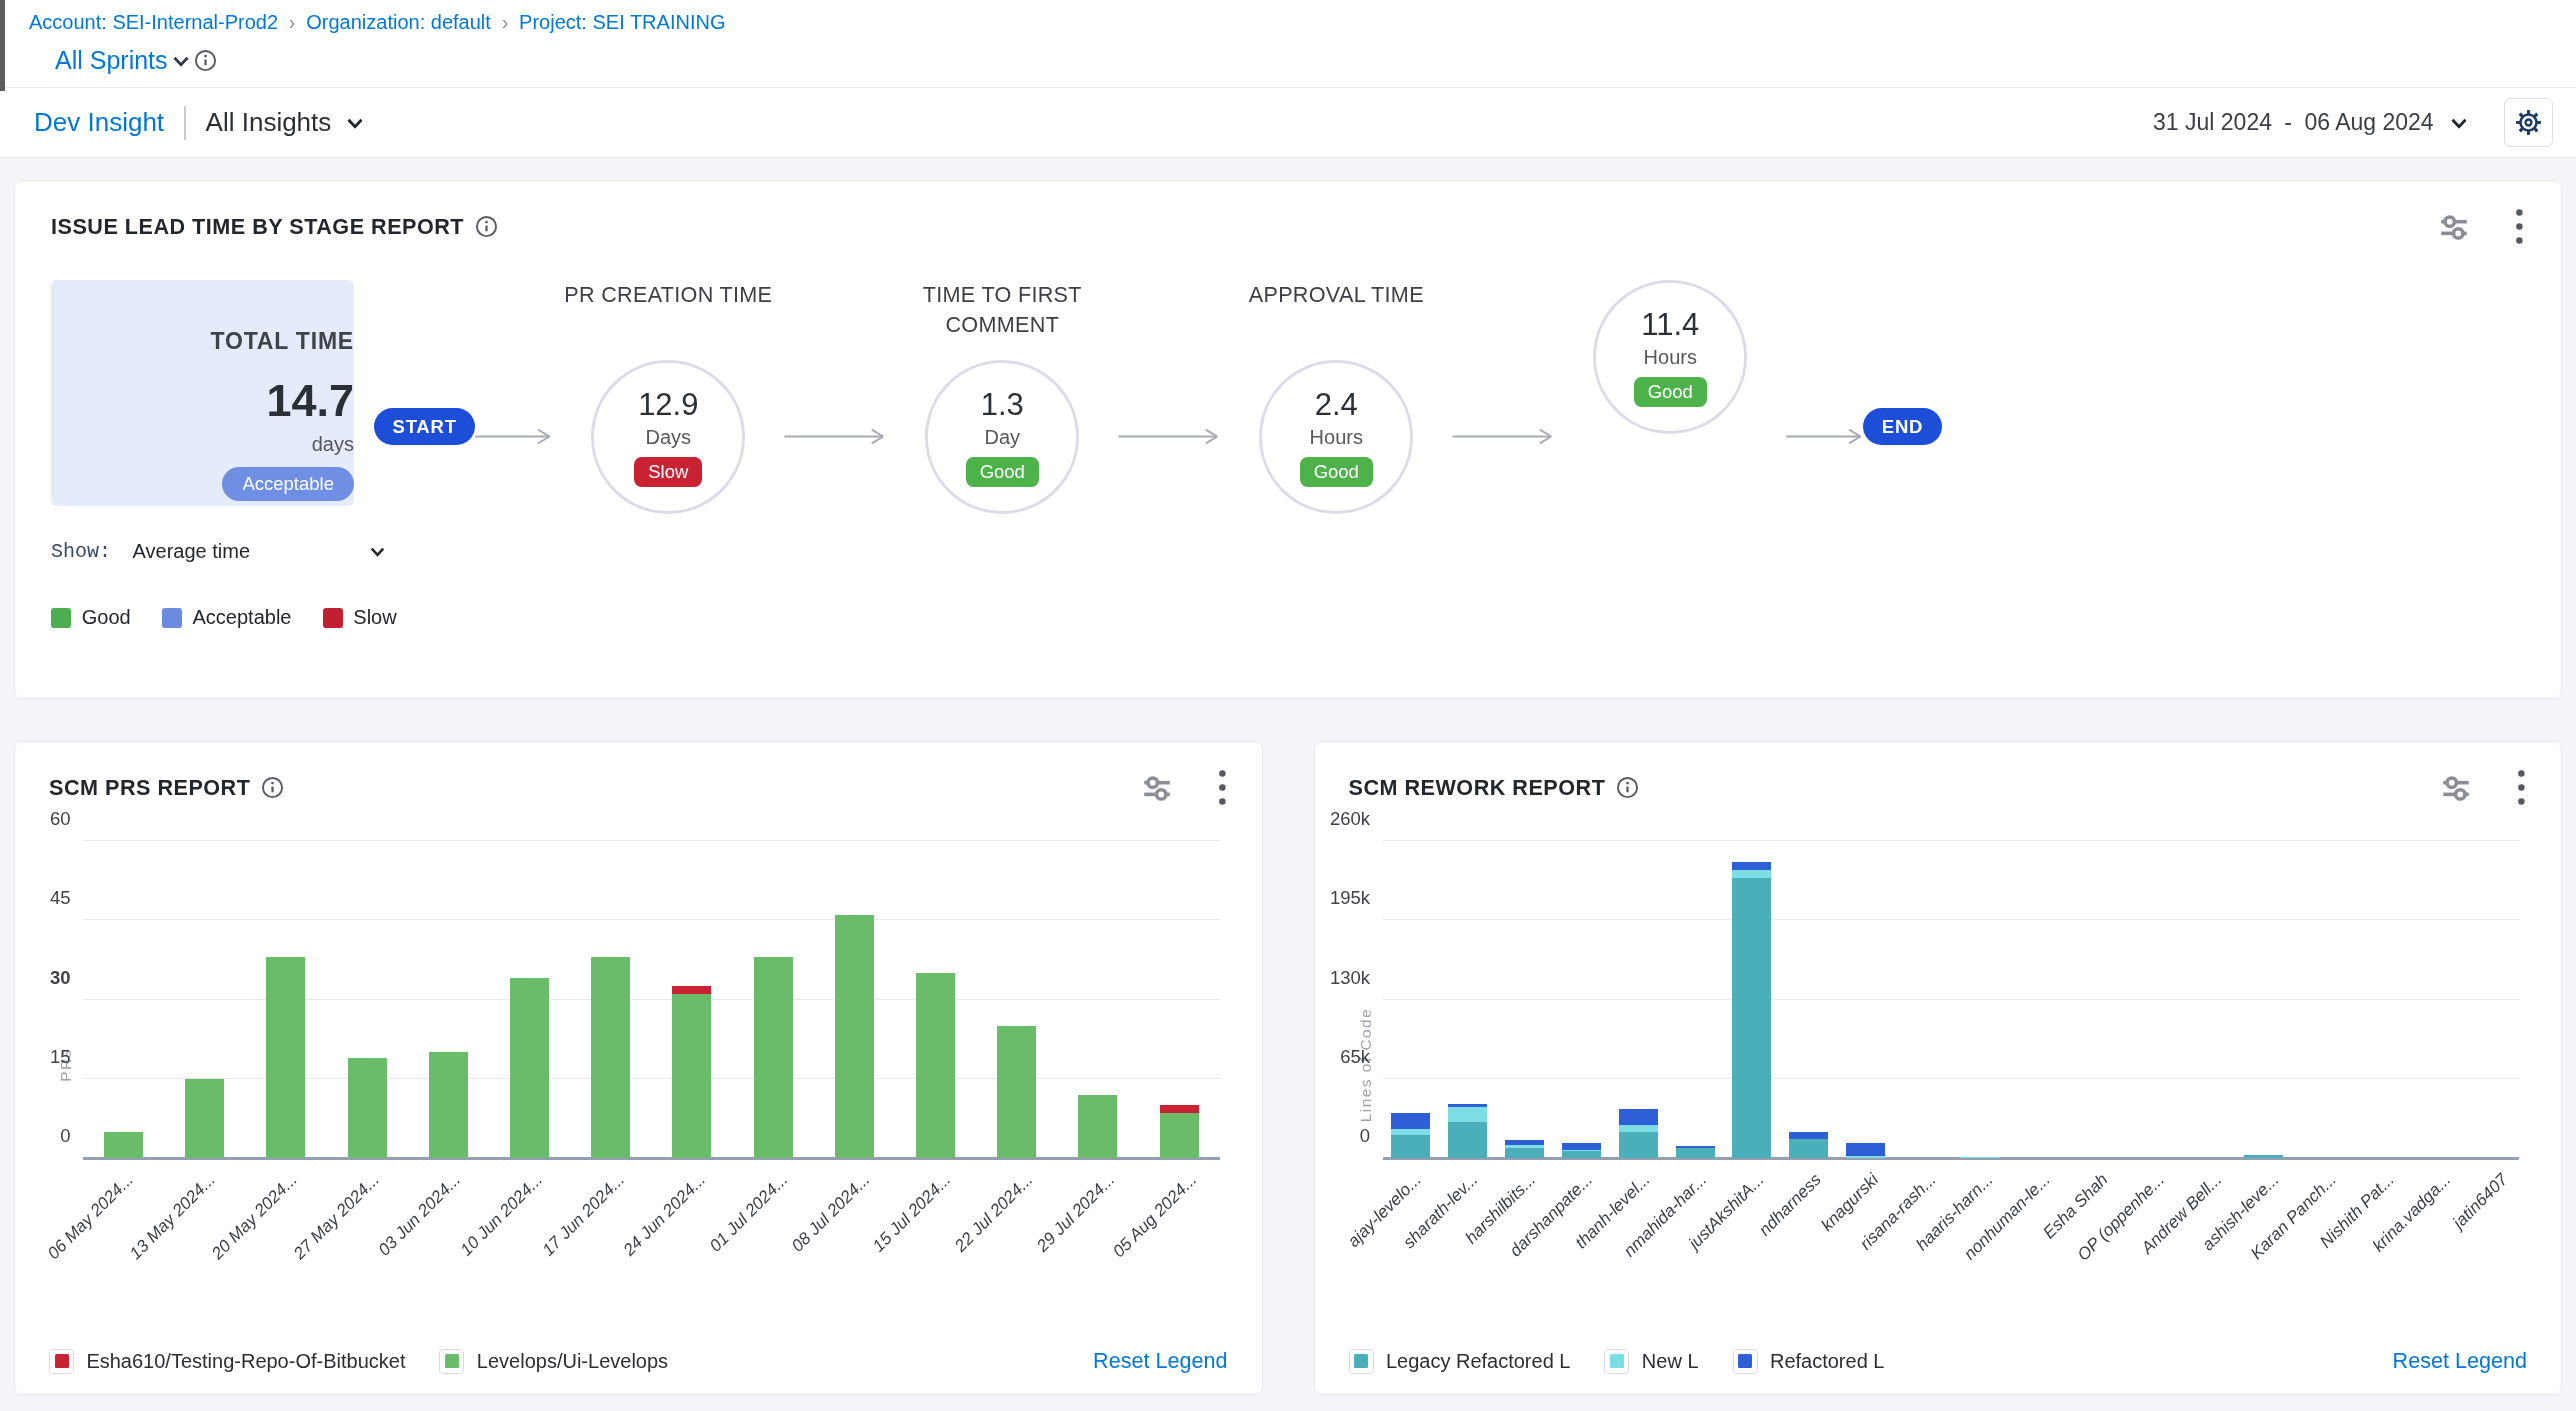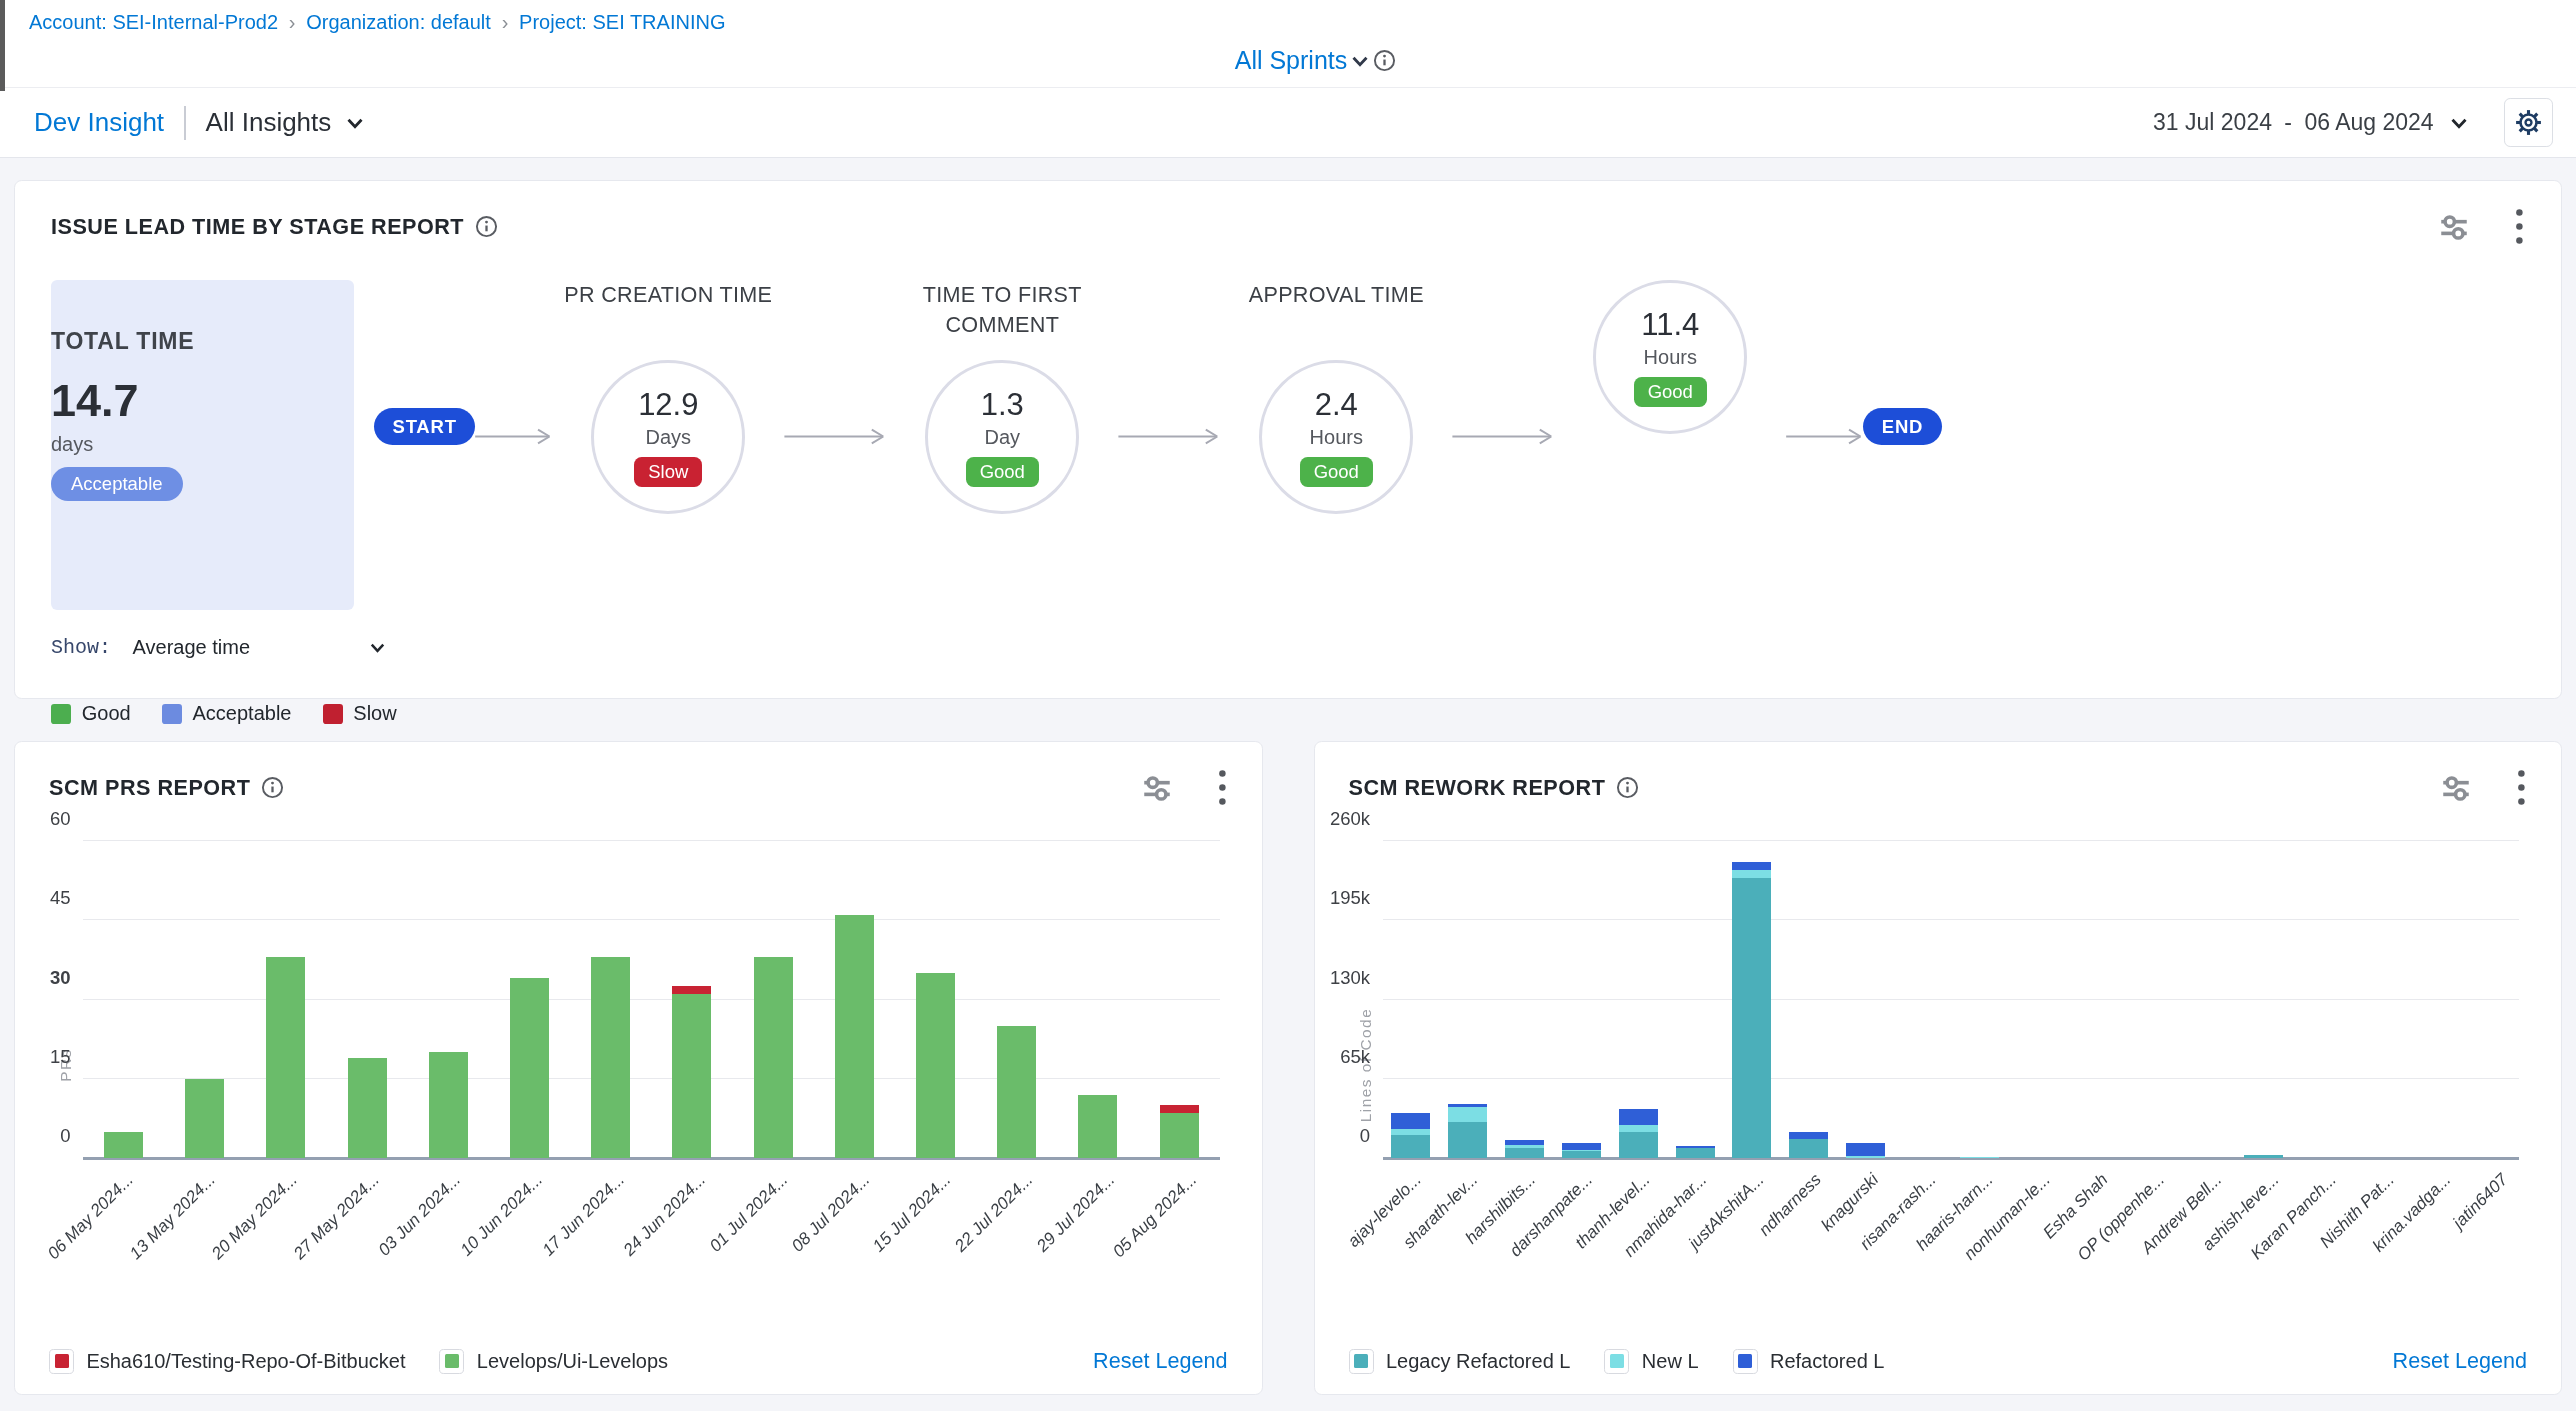--- a/index.html
+++ b/index.html
@@ -6,21 +6,21 @@
   html,body { width:2576px; height:1412px; }
   body { font-family:"Liberation Sans", sans-serif; background:#F4F5F9; color:#22272D; overflow:hidden; }
   #app { position:relative; width:2576px; height:1412px; }
 
   
   .left-edge { position:absolute; left:0; top:0; width:4.6px; height:91px; background:#5B5B5B; }
   .topbar { background:#FFFFFF; padding:10.8px 0 7.7px 29px; }
   .breadcrumb { display:flex; align-items:center; gap:10.8px; font-size:20px; }
   .crumb { color:#0278D5; cursor:pointer; }
   .crumb-sep { color:#8A8E94; font-size:20px; }
-  .sprint-row { display:flex; align-items:center; margin:12.4px 0 4.6px 26px;justify-content:center; }
+  .sprint-row { display:flex; align-items:center; margin:12.4px 0 4.6px 26px; }
   .sprint-label { color:#0278D5; font-size:25px; }
   .chev { stroke:#22272D; stroke-width:2.6; fill:none; }
   .chev-blue { stroke:#31394a; }
 
   .insight-bar { height:71px; background:#FFFFFF; border-top:1.5px solid #ECEDF1; border-bottom:1.5px solid #E4E6EC;
                  display:flex; align-items:center; justify-content:space-between; padding:0 23px 0 34px; }
   .insight-left { display:flex; align-items:center; gap:20px; }
   .insight-title { color:#0278D5; font-size:26px; }
   .insight-divider { width:1.5px; height:34px; background:#C9CCD4; }
   .insight-sub { color:#2A2F36; font-size:26px; display:flex; align-items:center; gap:10.8px; }
@@ -34,21 +34,21 @@
   .panel { background:#FFFFFF; border:1.5px solid #E6E8EE; border-radius:7.7px; }
   .panel-header { display:flex; align-items:center; justify-content:space-between; }
   .panel-title { font-size:21.6px; font-weight:bold; letter-spacing:0.5px; color:#22272D;
                  display:flex; align-items:center; gap:10.8px; }
   .panel-actions { display:flex; align-items:center; gap:43px; }
   .icon-btn { cursor:pointer; display:inline-flex; }
 
   
   .lead-panel { padding:26px 36px 31px 36px; height:519px; }
   .lead-body { display:flex; margin-top:34px; }
-  .total-card { width:303px; height:330px; background:#E6EBFA; border-radius:6.2px; text-align:left; padding-top:48px; flex:none; }
+  .total-card { width:303px; height:226px; background:#E6EBFA; border-radius:6.2px; text-align:right; padding-top:48px; flex:none; }
   .total-label { font-size:23px; font-weight:bold; color:#3F434A; letter-spacing:0.8px; }
   .total-value { font-size:45px; font-weight:bold; color:#2B2F36; margin-top:20px; }
   .total-unit { font-size:20px; color:#55585E; margin-top:6.2px; }
   .badge { display:inline-block; color:#fff; font-size:18.5px; border-radius:771px; padding:6.2px 20px; margin-top:10.8px; }
   .flow { display:flex; align-items:flex-start; margin-left:20px; }
   .flow-pill { background:#1d4ed8; color:#fff; font-size:18.5px; font-weight:bold; letter-spacing:0.8px;
                border-radius:771px; padding:7.7px 18.5px; margin-top:128px; flex:none; }
   .stage { width:232px; flex:none; text-align:center; }
   .stage-title { height:80px; font-size:21.6px; color:#3C4046; line-height:1.4; letter-spacing:0.3px; }
   .stage-circle { width:154px; height:154px; border:3.1px solid #DBDCE7; border-radius:50%; margin:0 auto;

